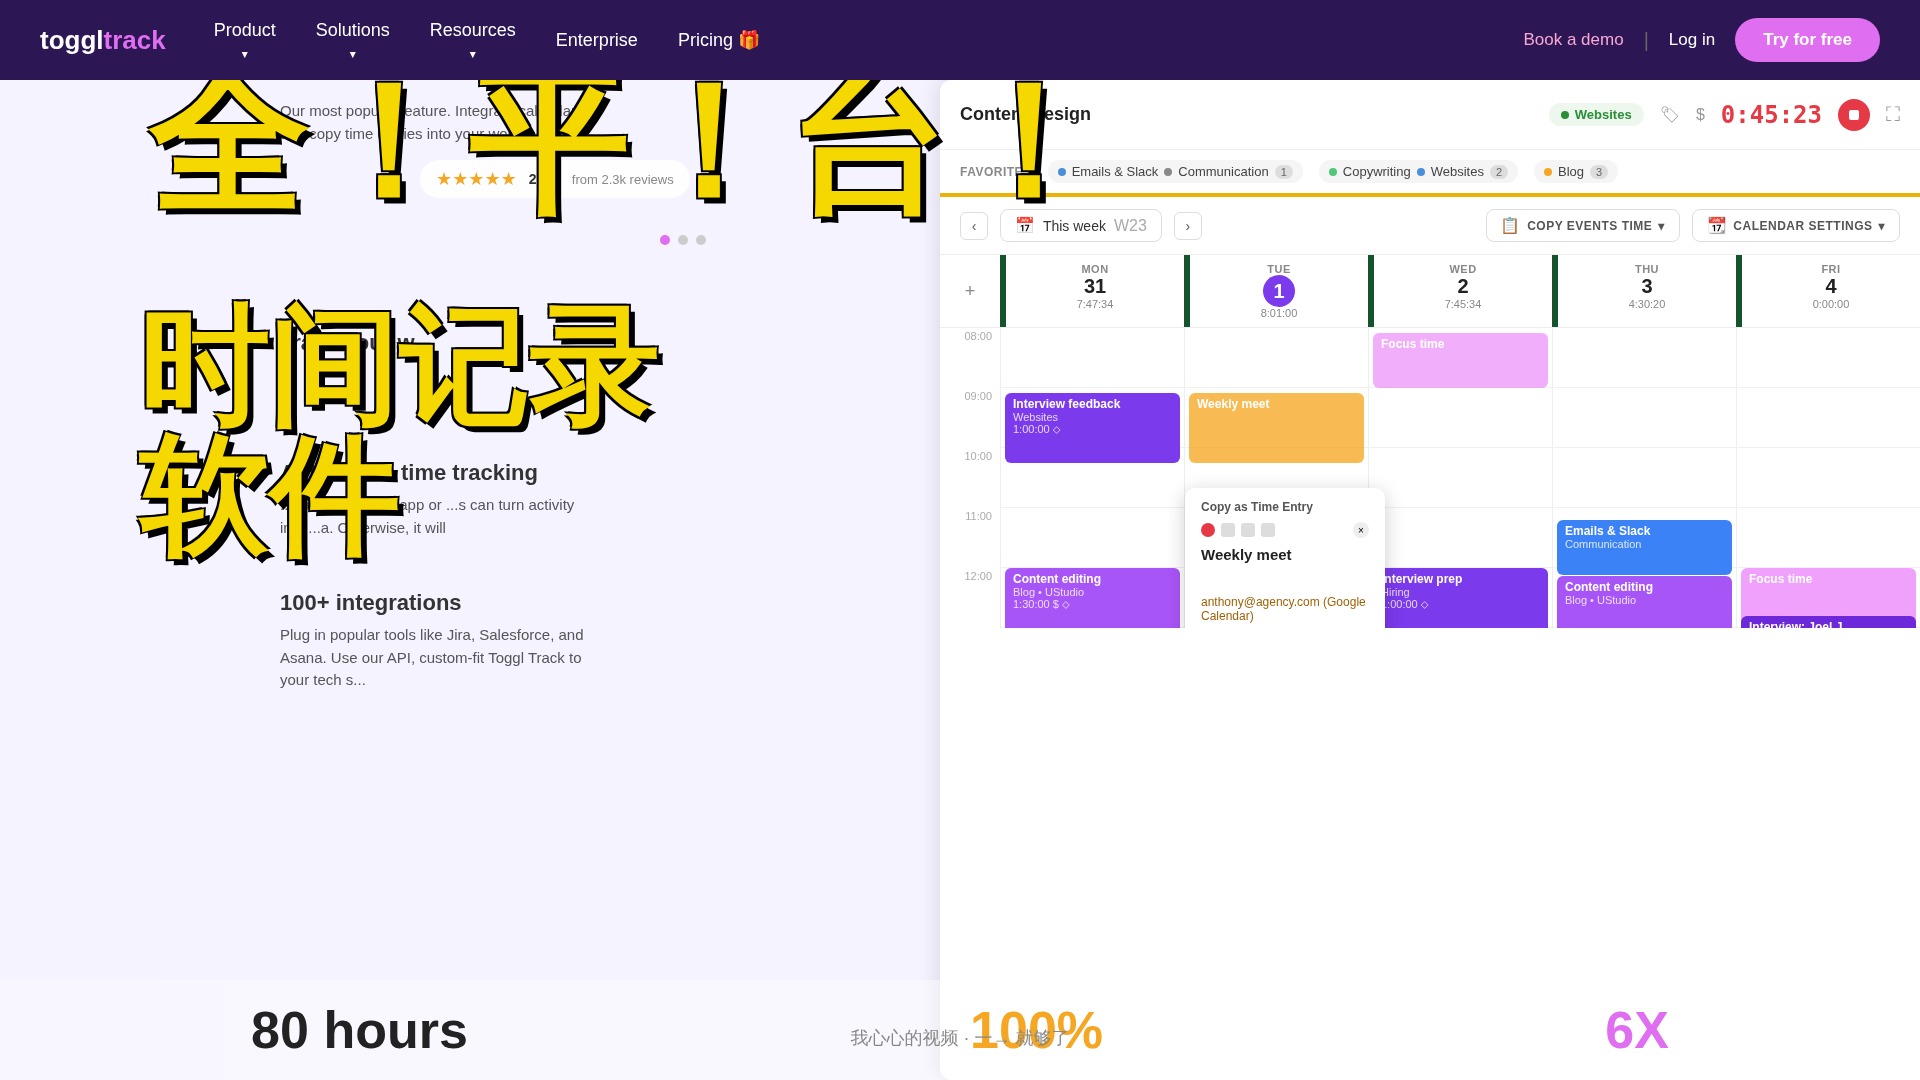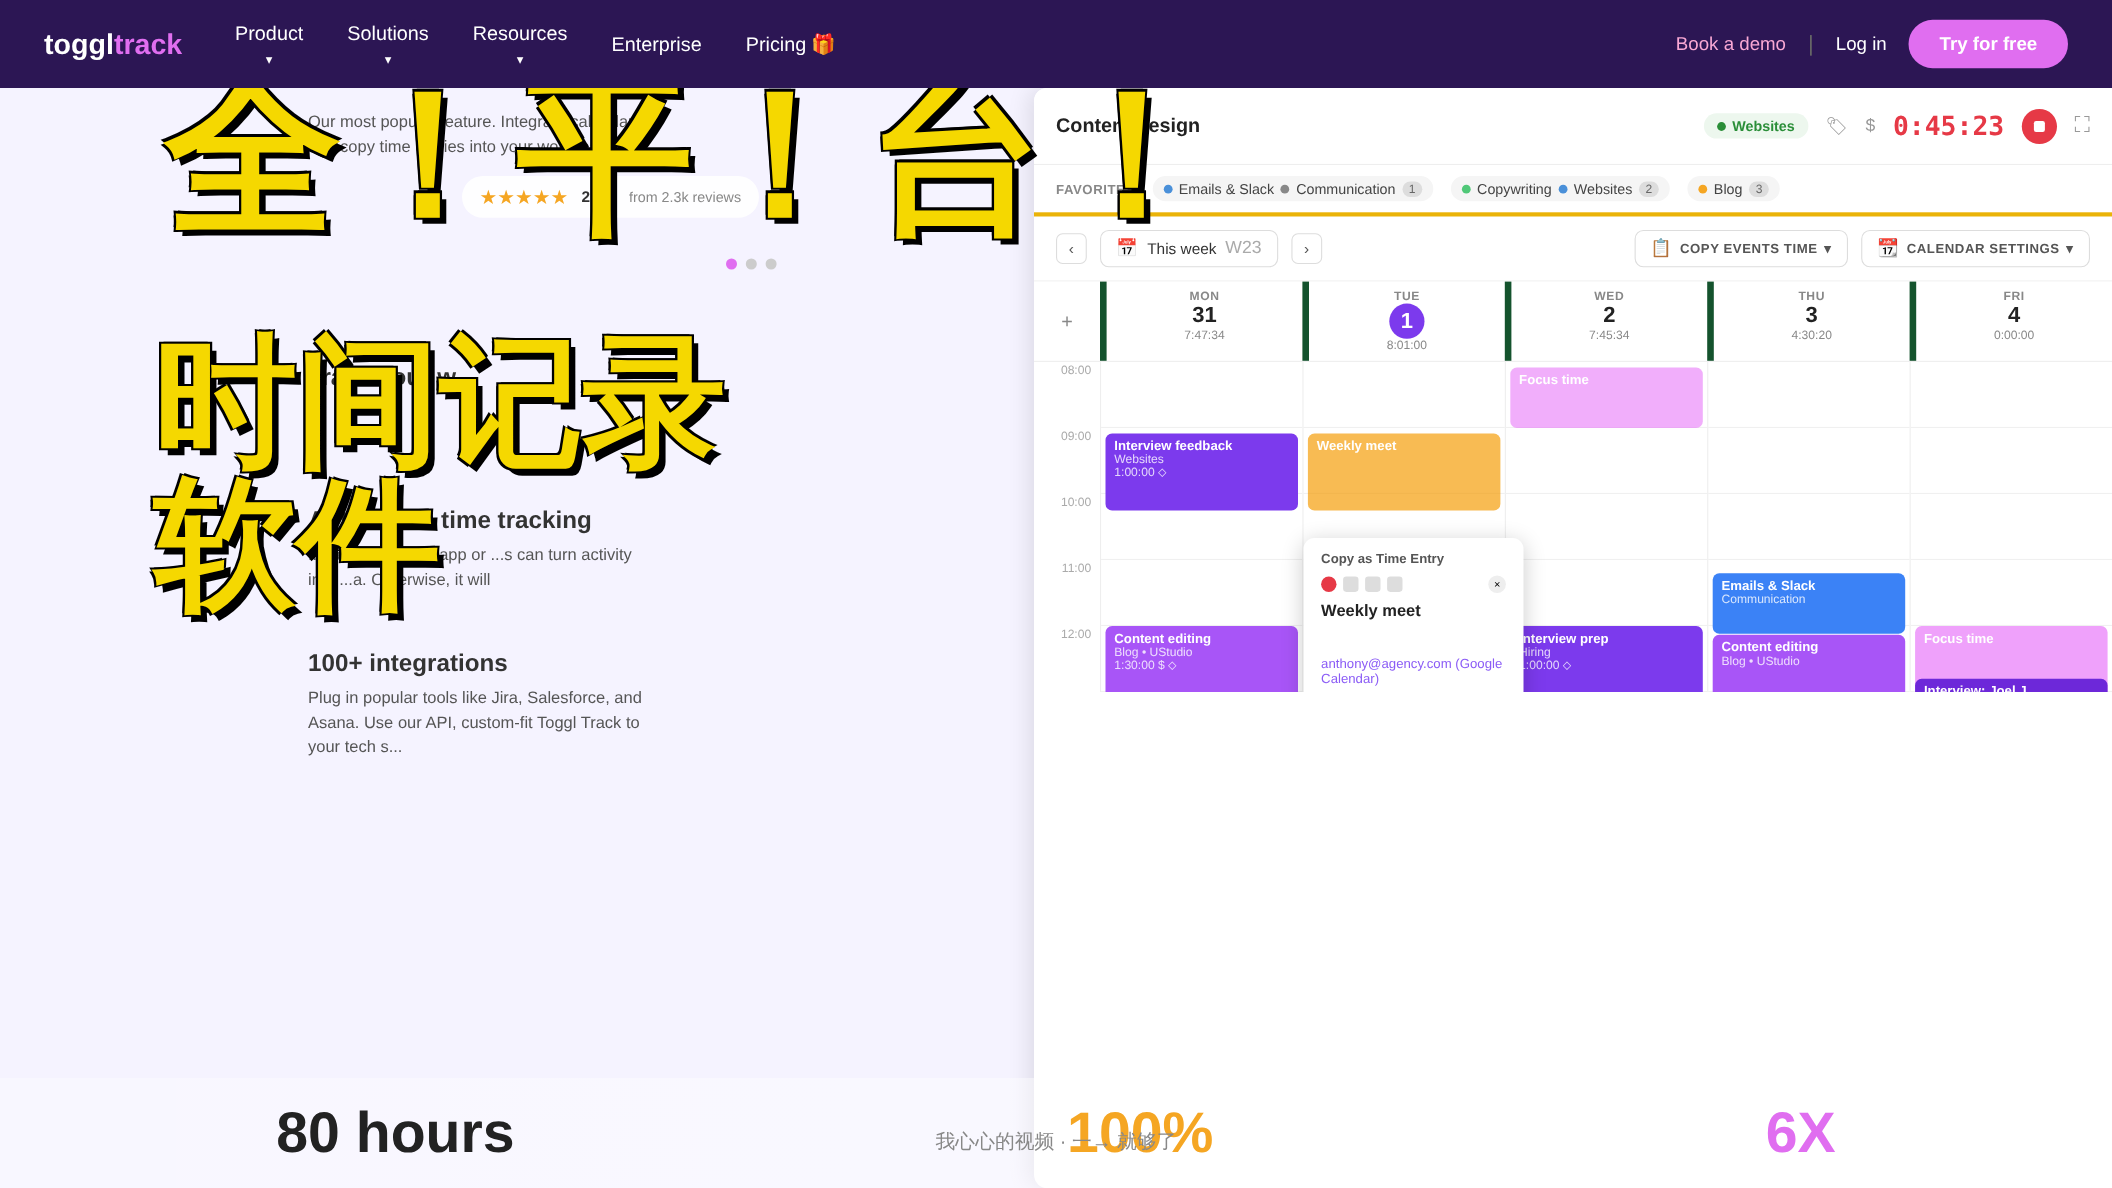--- a/index.html
+++ b/index.html
@@ -104,21 +104,21 @@
     .event-sub { font-size: 11px; color: rgba(255,255,255,0.8); }
 
     
     .event-popup {
       position: absolute; background: #fff; border-radius: 10px;
       box-shadow: 0 4px 20px rgba(0,0,0,0.2); padding: 12px 16px; width: 200px;
       z-index: 200; top: 50px; left: -10px;
     }
     .popup-header { font-size: 12px; font-weight: 700; color: #555; margin-bottom: 8px; }
     .popup-title { font-size: 15px; font-weight: 700; color: #222; margin-bottom: 4px; }
-    .popup-location { font-size: 12px; color: #8b5cf6; margin-bottom: 4px; margin-top: 32px; }
+    .popup-location { font-size: 12px; color: #a16207; margin-bottom: 4px; margin-top: 32px; }
     .popup-time { font-size: 12px; color: #888; }
     .popup-dot { width: 14px; height: 14px; background: #e63946; border-radius: 50%; }
     .popup-action-icon { width: 14px; height: 14px; background: #ddd; border-radius: 3px; cursor: pointer; }
     .popup-close { width: 16px; height: 16px; background: #eee; border-radius: 50%; display: flex; align-items: center; justify-content: center; font-size: 10px; cursor: pointer; margin-left: auto; }
 
     
     .chinese-overlay {
       position: absolute; top: 0; left: 0; right: 0; bottom: 0; z-index: 50;
       pointer-events: none;
     }

